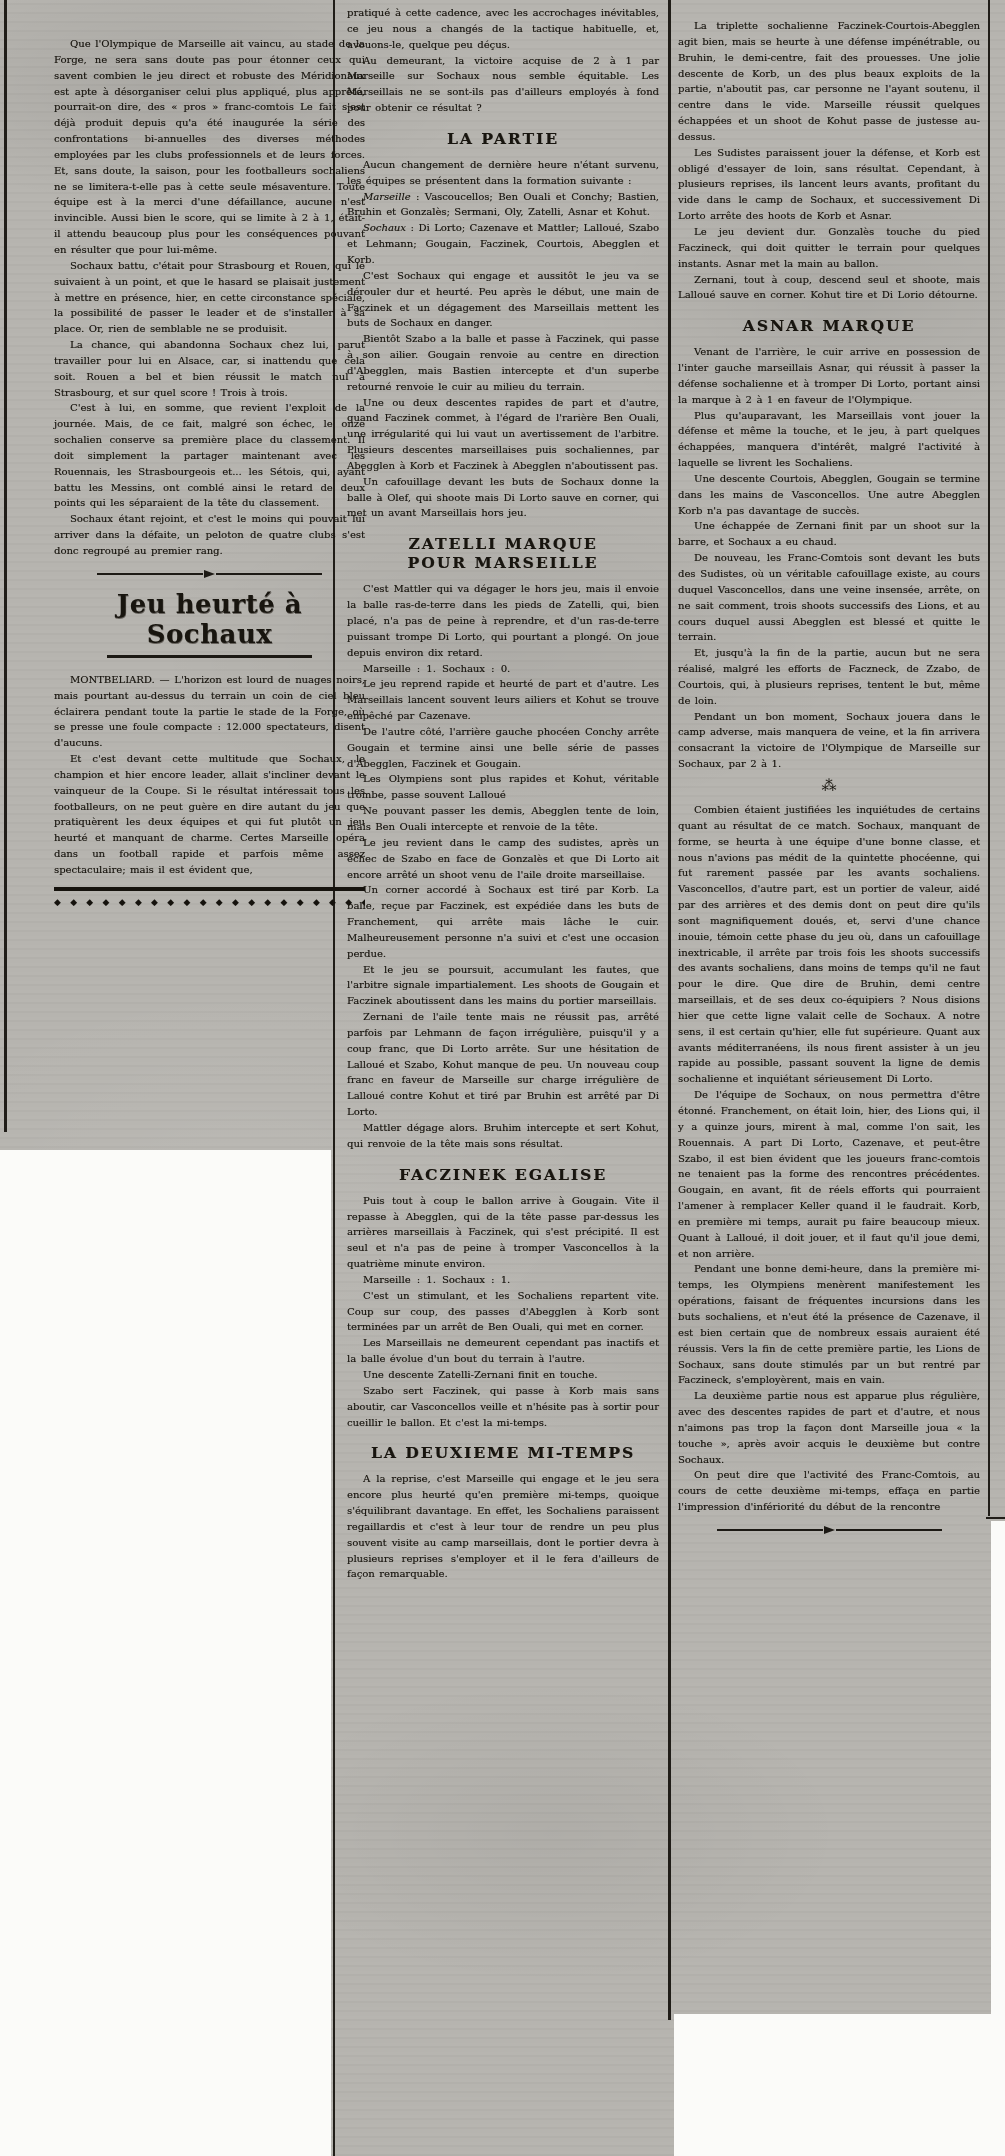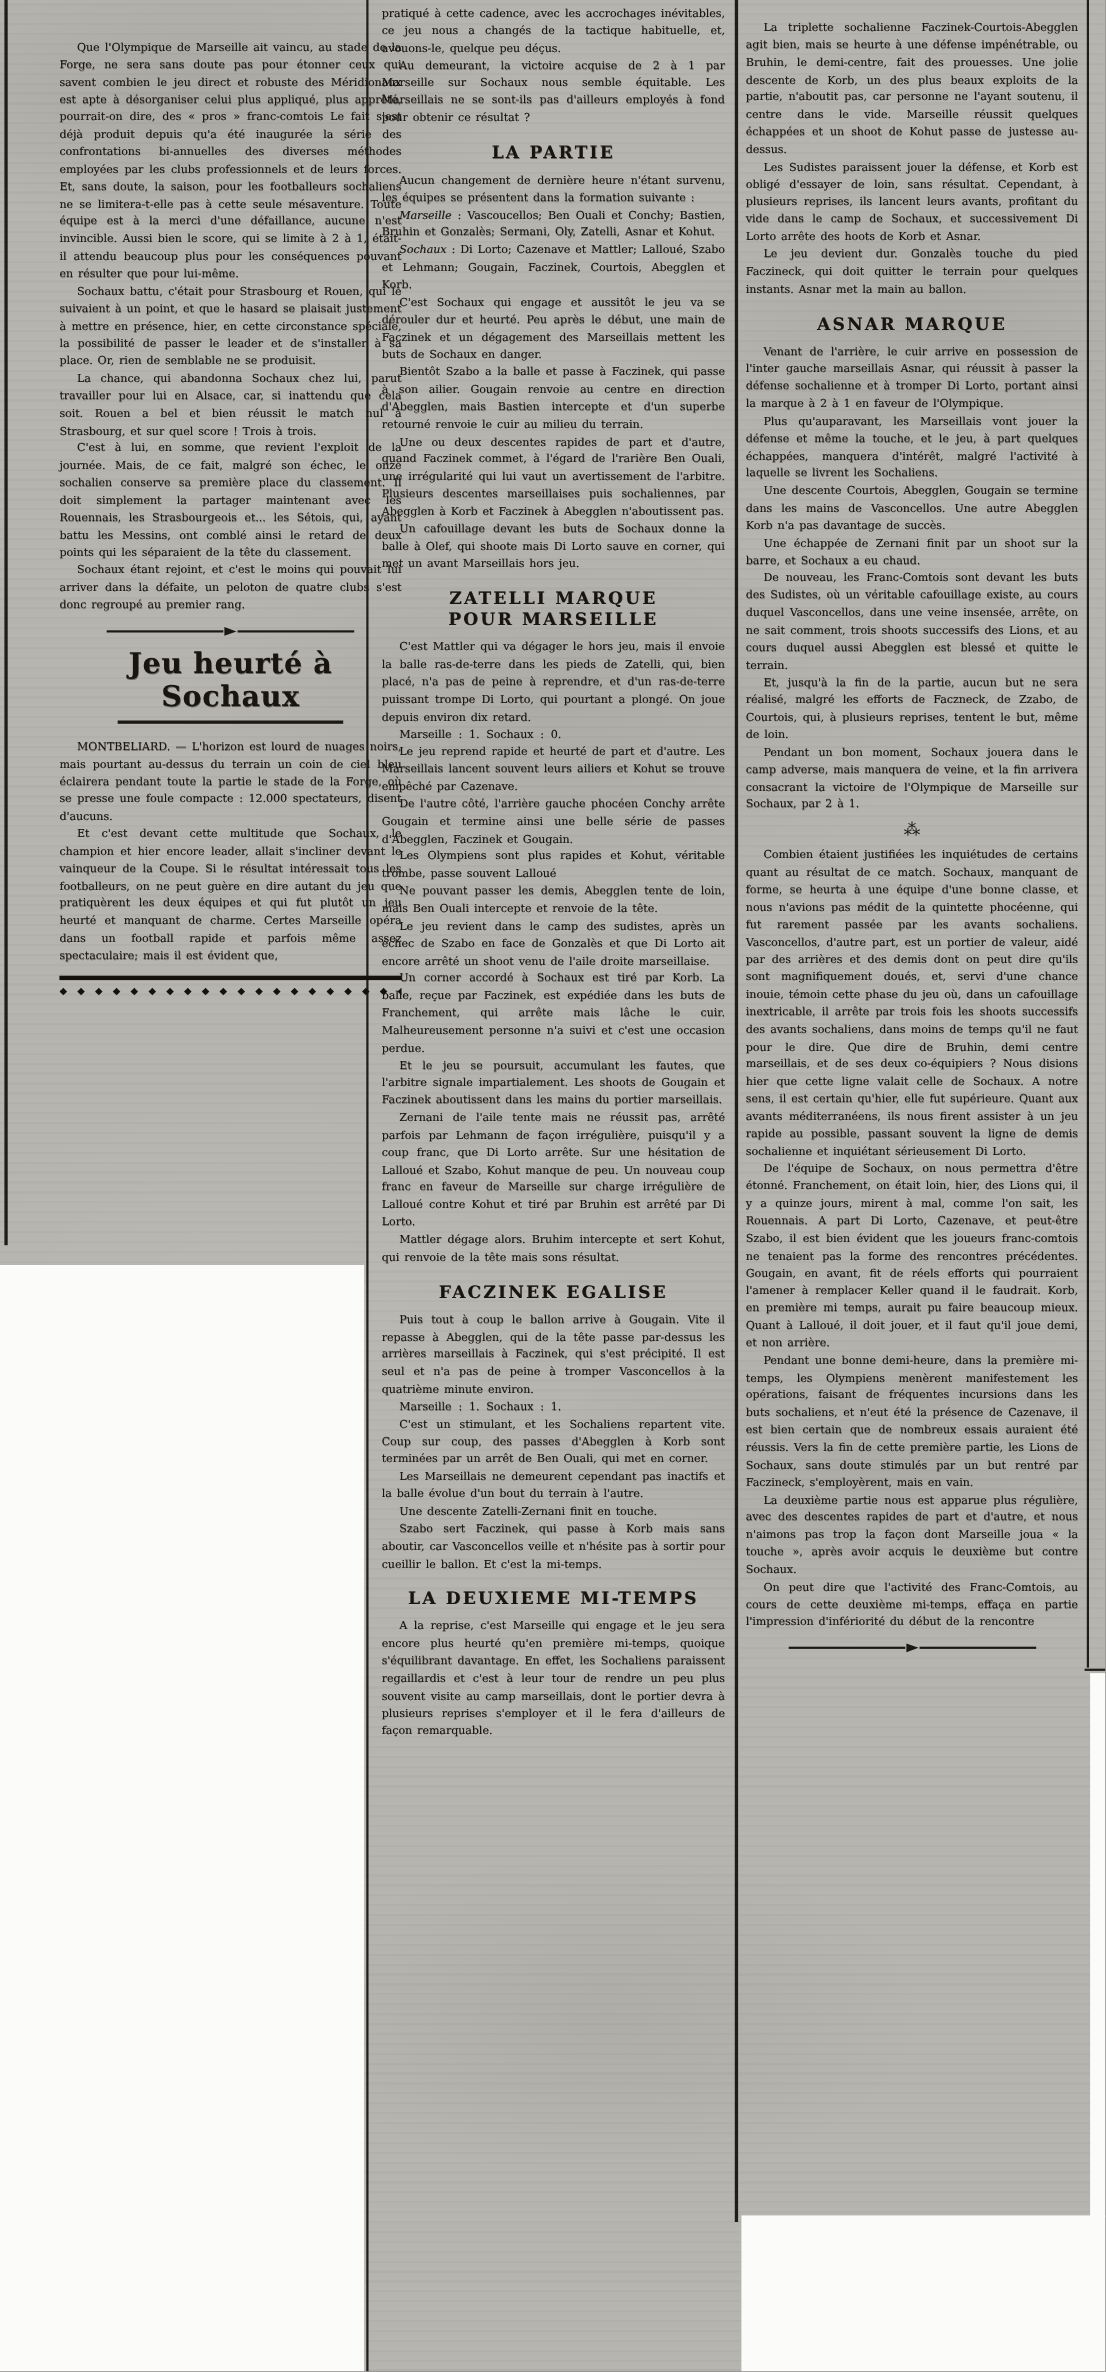--- a/index.html
+++ b/index.html
@@ -148,20 +148,21 @@
       <p class="para">Les Marseillais ne demeurent cependant pas inactifs et la balle évolue d'un bout du terrain à l'autre.</p>
       <p class="para">Une descente Zatelli-Zernani finit en touche.</p>
       <p class="para">Szabo sert Faczinek, qui passe à Korb mais sans aboutir, car Vasconcellos veille et n'hésite pas à sortir pour cueillir le ballon. Et c'est la mi-temps.</p>
       <h3 class="subhead">LA DEUXIEME MI-TEMPS</h3>
       <p class="para">A la reprise, c'est Marseille qui engage et le jeu sera encore plus heurté qu'en première mi-temps, quoique s'équilibrant davantage. En effet, les Sochaliens paraissent regaillardis et c'est à leur tour de rendre un peu plus souvent visite au camp marseillais, dont le portier devra à plusieurs reprises s'employer et il le fera d'ailleurs de façon remarquable.</p>
     </div>
   <div class="col" id="col-right">
       <p class="para">La triplette sochalienne Faczinek-Courtois-Abegglen agit bien, mais se heurte à une défense impénétrable, ou Bruhin, le demi-centre, fait des prouesses. Une jolie descente de Korb, un des plus beaux exploits de la partie, n'aboutit pas, car personne ne l'ayant soutenu, il centre dans le vide. Marseille réussit quelques échappées et un shoot de Kohut passe de justesse au-dessus.</p>
       <p class="para">Les Sudistes paraissent jouer la défense, et Korb est obligé d'essayer de loin, sans résultat. Cependant, à plusieurs reprises, ils lancent leurs avants, profitant du vide dans le camp de Sochaux, et successivement Di Lorto arrête des hoots de Korb et Asnar.</p>
       <p class="para">Le jeu devient dur. Gonzalès touche du pied Faczineck, qui doit quitter le terrain pour quelques instants. Asnar met la main au ballon.</p>
+      <p class="para">Zernani, tout à coup, descend seul et shoote, mais Lalloué sauve en corner. Kohut tire et Di Lorio détourne.</p>
       <h3 class="subhead">ASNAR MARQUE</h3>
       <p class="para">Venant de l'arrière, le cuir arrive en possession de l'inter gauche marseillais Asnar, qui réussit à passer la défense sochalienne et à tromper Di Lorto, portant ainsi la marque à 2 à 1 en faveur de l'Olympique.</p>
       <p class="para">Plus qu'auparavant, les Marseillais vont jouer la défense et même la touche, et le jeu, à part quelques échappées, manquera d'intérêt, malgré l'activité à laquelle se livrent les Sochaliens.</p>
       <p class="para">Une descente Courtois, Abegglen, Gougain se termine dans les mains de Vasconcellos. Une autre Abegglen Korb n'a pas davantage de succès.</p>
       <p class="para">Une échappée de Zernani finit par un shoot sur la barre, et Sochaux a eu chaud.</p>
       <p class="para">De nouveau, les Franc-Comtois sont devant les buts des Sudistes, où un véritable cafouillage existe, au cours duquel Vasconcellos, dans une veine insensée, arrête, on ne sait comment, trois shoots successifs des Lions, et au cours duquel aussi Abegglen est blessé et quitte le terrain.</p>
       <p class="para">Et, jusqu'à la fin de la partie, aucun but ne sera réalisé, malgré les efforts de Faczneck, de Zzabo, de Courtois, qui, à plusieurs reprises, tentent le but, même de loin.</p>
       <p class="para">Pendant un bon moment, Sochaux jouera dans le camp adverse, mais manquera de veine, et la fin arrivera consacrant la victoire de l'Olympique de Marseille sur Sochaux, par 2 à 1.</p>
       <div class="asterism">⁂</div>
       <p class="para">Combien étaient justifiées les inquiétudes de certains quant au résultat de ce match. Sochaux, manquant de forme, se heurta à une équipe d'une bonne classe, et nous n'avions pas médit de la quintette phocéenne, qui fut rarement passée par les avants sochaliens. Vasconcellos, d'autre part, est un portier de valeur, aidé par des arrières et des demis dont on peut dire qu'ils sont magnifiquement doués, et, servi d'une chance inouie, témoin cette phase du jeu où, dans un cafouillage inextricable, il arrête par trois fois les shoots successifs des avants sochaliens, dans moins de temps qu'il ne faut pour le dire. Que dire de Bruhin, demi centre marseillais, et de ses deux co-équipiers ? Nous disions hier que cette ligne valait celle de Sochaux. A notre sens, il est certain qu'hier, elle fut supérieure. Quant aux avants méditerranéens, ils nous firent assister à un jeu rapide au possible, passant souvent la ligne de demis sochalienne et inquiétant sérieusement Di Lorto.</p>

